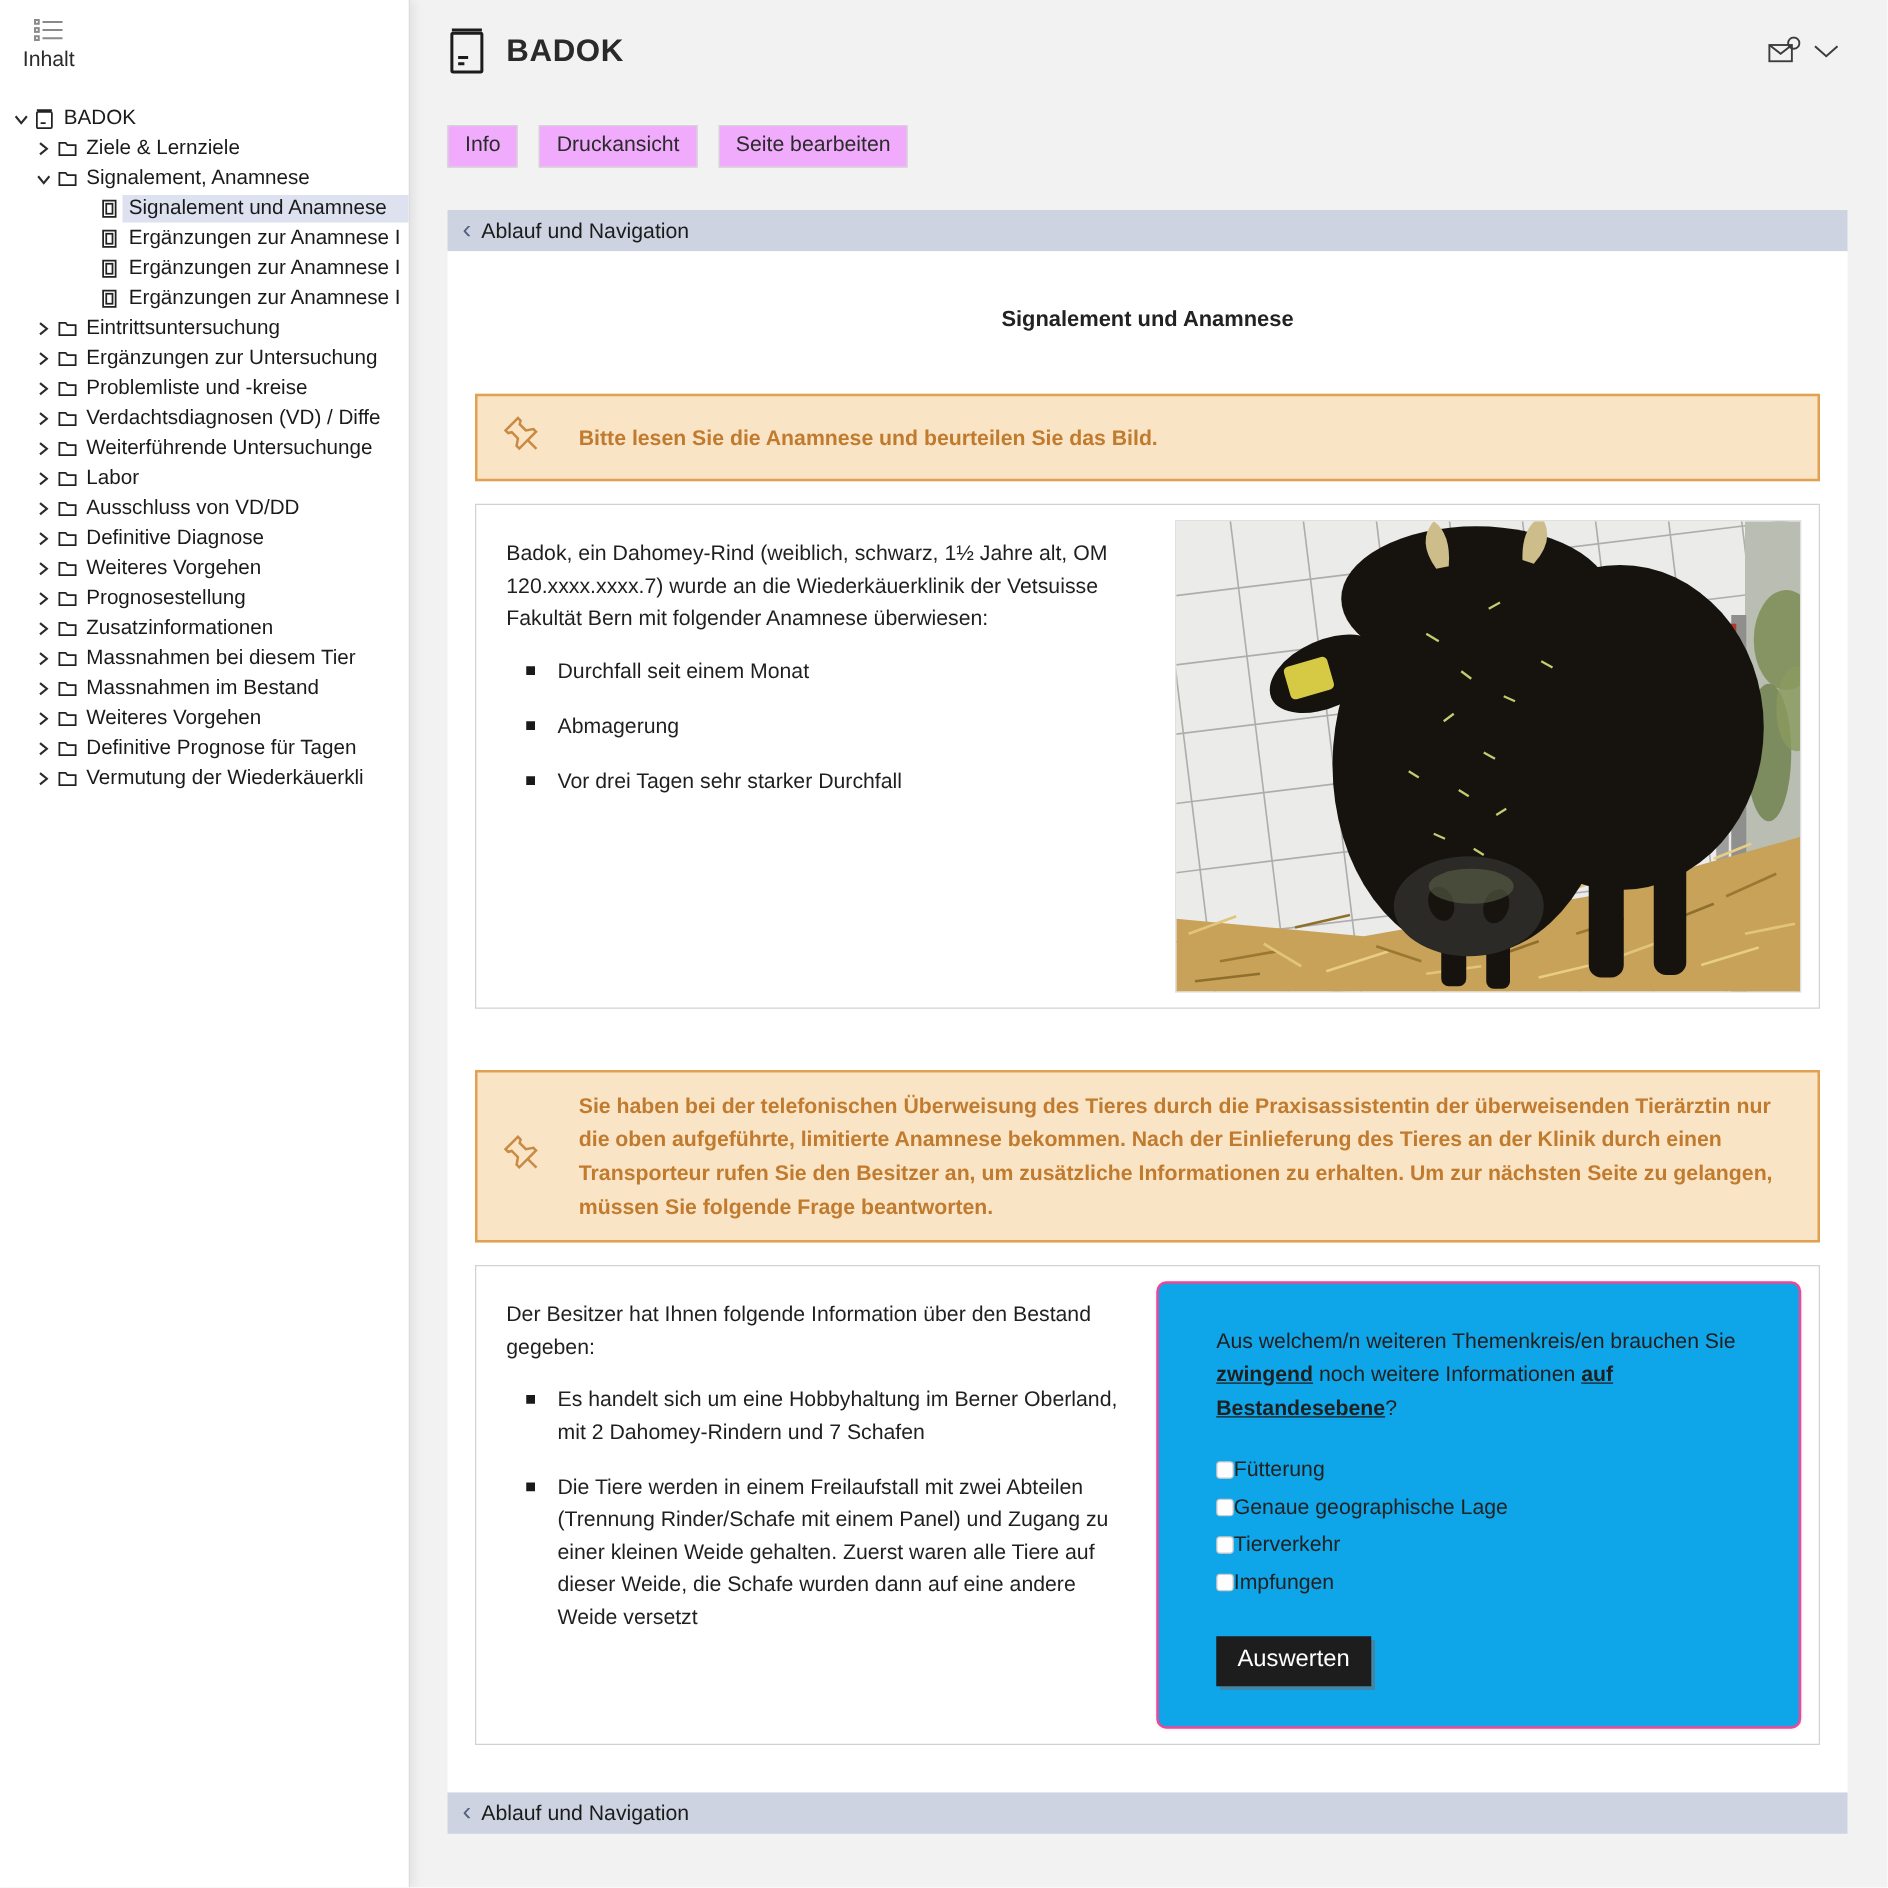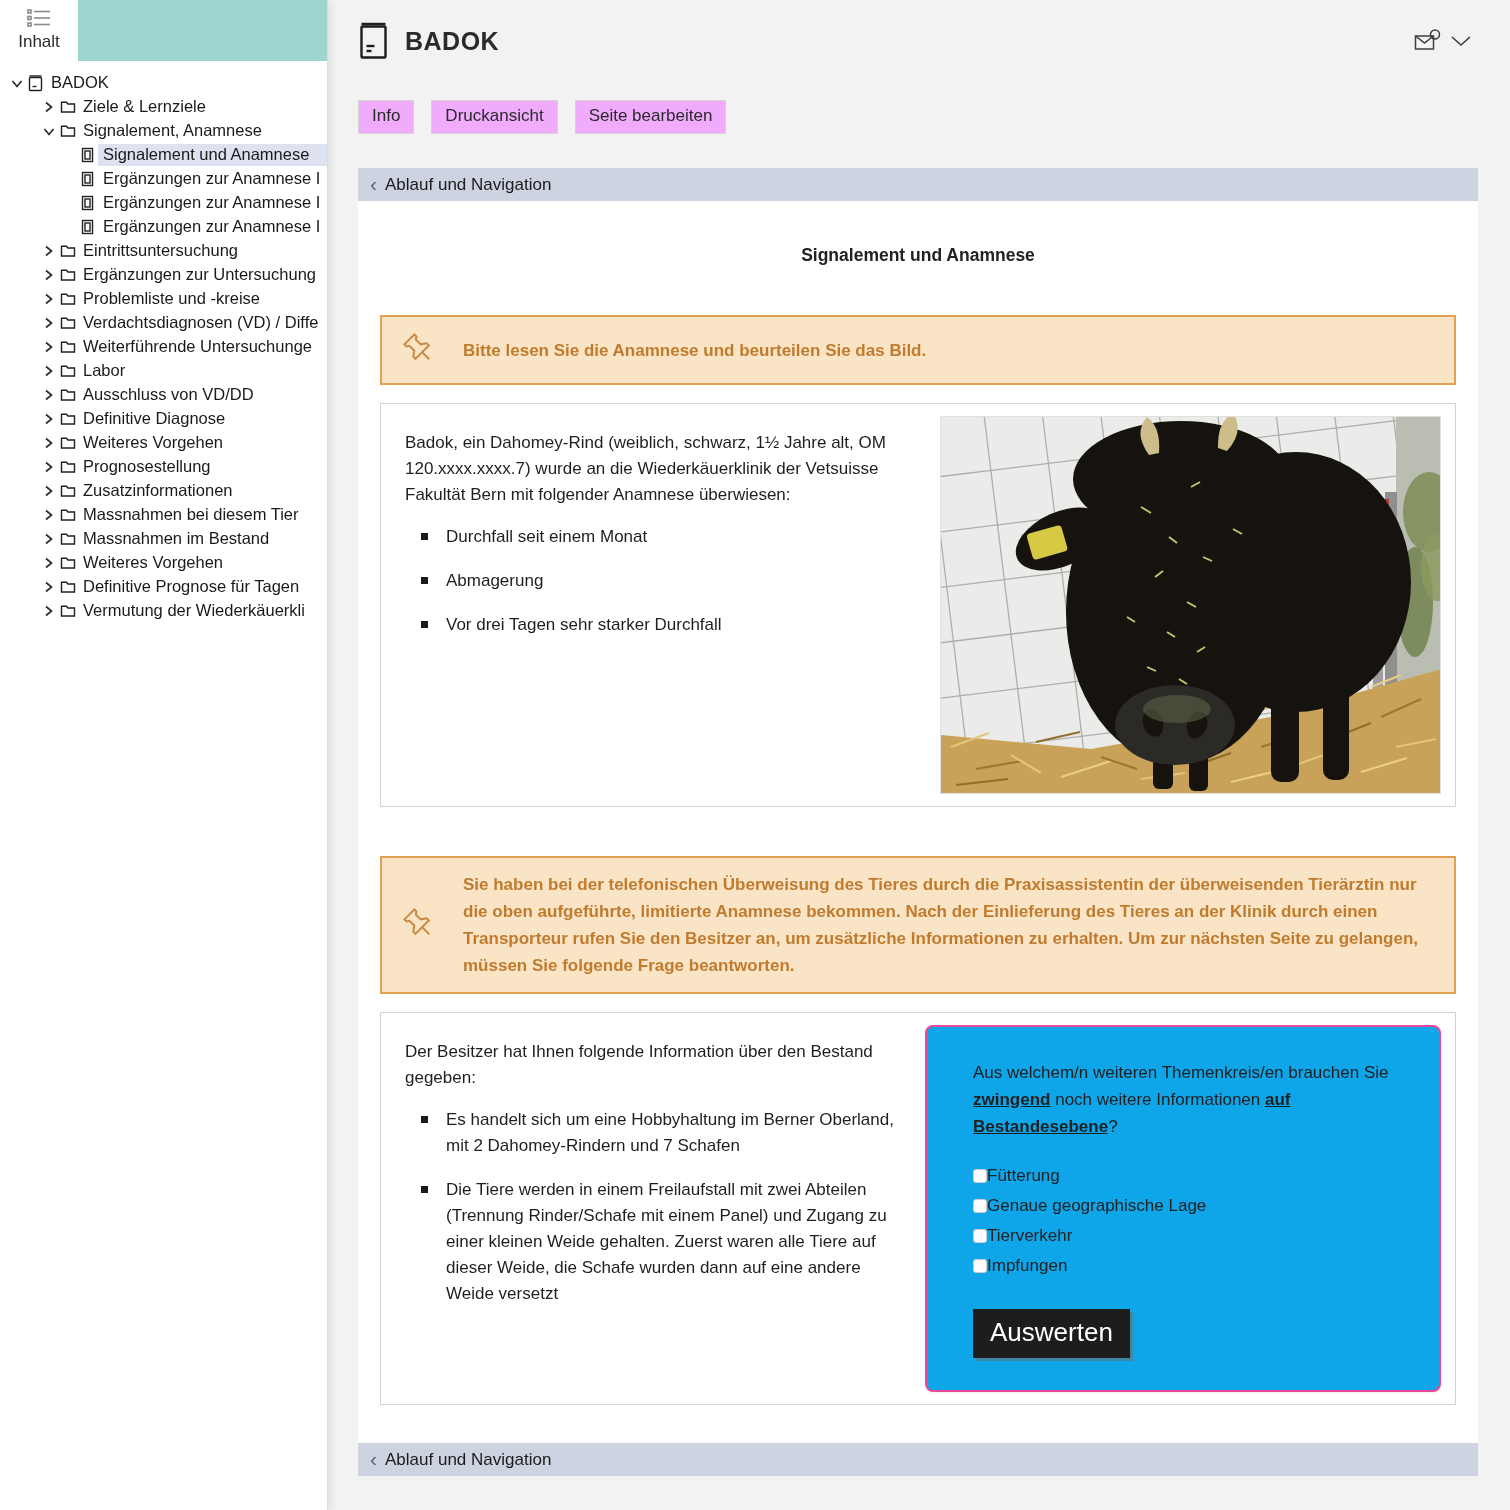--- a/index.html
+++ b/index.html
@@ -2,31 +2,31 @@
 <html lang="de"><head>
 <meta charset="utf-8">
 <style>
   * { margin:0; padding:0; box-sizing:border-box; }
   html,body { width:1510px; height:1510px; overflow:hidden; }
   body { font-family:"Liberation Sans", sans-serif; color:#1c1c1c; background:#f2f2f2; display:flex; }
 
   
   .sidebar { width:328px; min-width:328px; background:#fff; border-right:1px solid #dcdcdc;
              box-shadow:3px 0 8px rgba(0,0,0,.07); position:relative; z-index:2; overflow:hidden; }
-  .sidebar-top { height:61px; display:flex; }
+  .sidebar-top { height:73px; display:flex;align-items:center; }
   .inhalt-tab { width:78px; display:flex; flex-direction:column; align-items:center; justify-content:center; gap:5px; cursor:pointer; }
   .inhalt-tab .lbl { font-size:17px; color:#2b2b2b; }
   .teal-box { flex:1; background:#9dd6cf; }
   .tree { padding-top:10px; }
   .tree-row { display:flex; align-items:center; height:24px; font-size:16.5px; white-space:nowrap; cursor:pointer; color:#1a1a1a; }
   .tree-row .expander { width:17px; min-width:17px; display:flex; align-items:center; justify-content:center; }
   .tree-row .ticon { width:21px; min-width:21px; display:flex; align-items:center; justify-content:center; }
   .tree-row .tlabel { padding:1px 6px 2px 5px; flex:1; }
   .tree-row.selected .tlabel { background:#dde1f0; }
-  .lvl0 { padding-left:8px; } .lvl1 { padding-left:40px; } .lvl2 { padding-left:60px; }
+  .lvl0 { padding-left:8px; } .lvl1 { padding-left:26px; } .lvl2 { padding-left:60px; }
 
   
   .main { flex:1; padding:0 32px 0 30px; }
   .mc-header { display:flex; align-items:center; margin-top:22px; }
   .mc-header .title { font-size:25px; font-weight:700; color:#2a2a2a; margin-left:16px; letter-spacing:.5px; }
   .hdr-spacer { flex:1; }
   .hdr-ic { display:flex; align-items:center; justify-content:center; width:34px; height:30px; cursor:pointer; }
 
   .toolbar { margin-top:40px; display:flex; gap:17px; }
   .tb-btn { background:#f0abfc; border:1px solid #d4d4d4; font-family:inherit; font-size:17px; color:#2b2b2b;
@@ -55,21 +55,21 @@
 
   .photo-frame { width:501px; min-width:501px; height:378px; border:1px solid #e0e0e0; background:#ebebe9; overflow:hidden; }
 
   .q-card { width:516px; min-width:516px; background:#0ea5e9; border:2px solid #ec4899; border-radius:8px;
             box-shadow:0 1px 3px rgba(0,0,0,.07); padding:32px 46px; align-self:flex-start; }
   .q-text { font-size:17px; line-height:27px; color:#1f1f1f; }
   .q-text b { font-weight:700; text-decoration:underline; }
   .q-opts { margin-top:21px; }
   .q-opt { display:flex; align-items:center; height:30px; font-size:17px; color:#222; cursor:pointer; }
   .q-opt .cb { width:14px; height:14px; border:1px solid #ccc; border-radius:3px; background:#fdfdfd; }
-  .submit-btn { margin-top:28px; background:#1d1d1d; color:#fff; font-family:inherit; font-size:26px;
+  .submit-btn { margin-top:28px; background:#1d1d1d; color:#fff; font-family:inherit; font-size:19px;
                 padding:8px 17px 10px; border:none; cursor:pointer; box-shadow:3px 3px 0 rgba(110,110,110,.55); }
 
   svg { display:block; }
 </style>
 </head>
 <body>
 
 <aside class="sidebar">
   <div class="sidebar-top">
     <div class="inhalt-tab">

